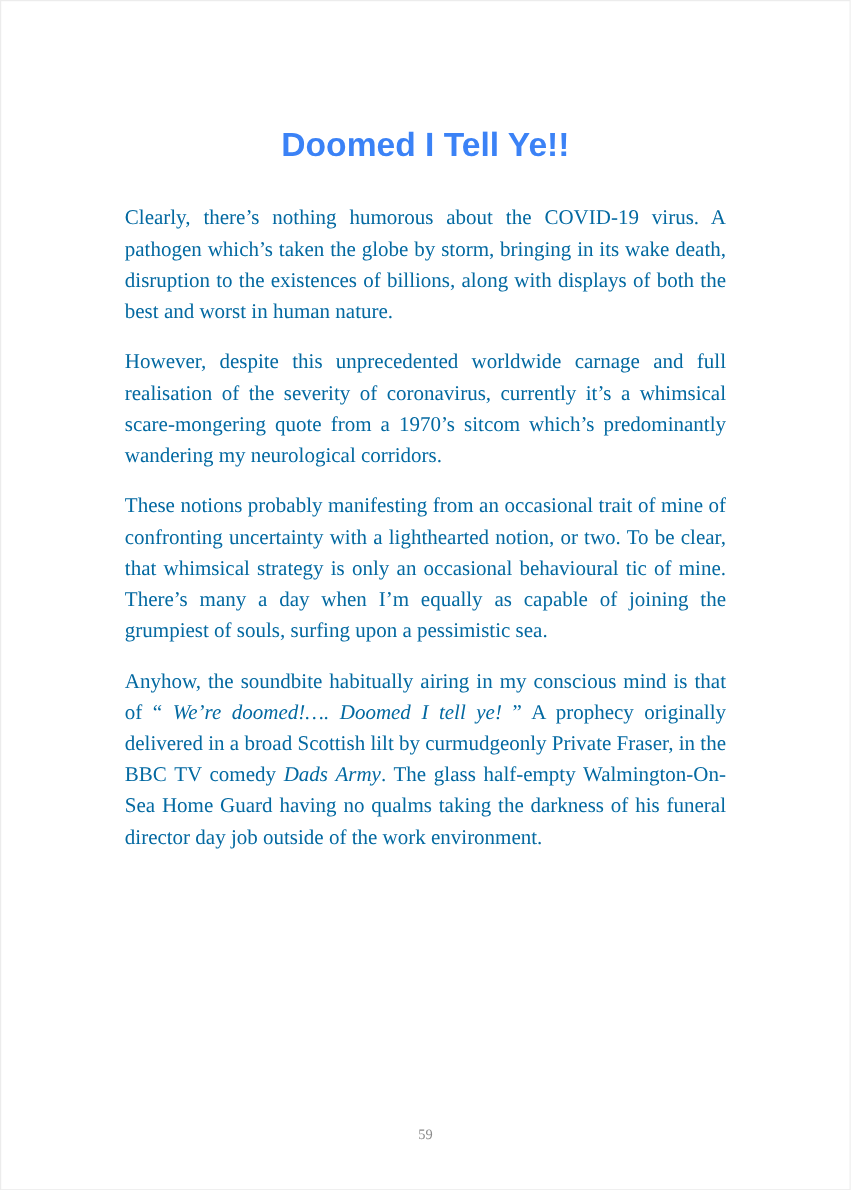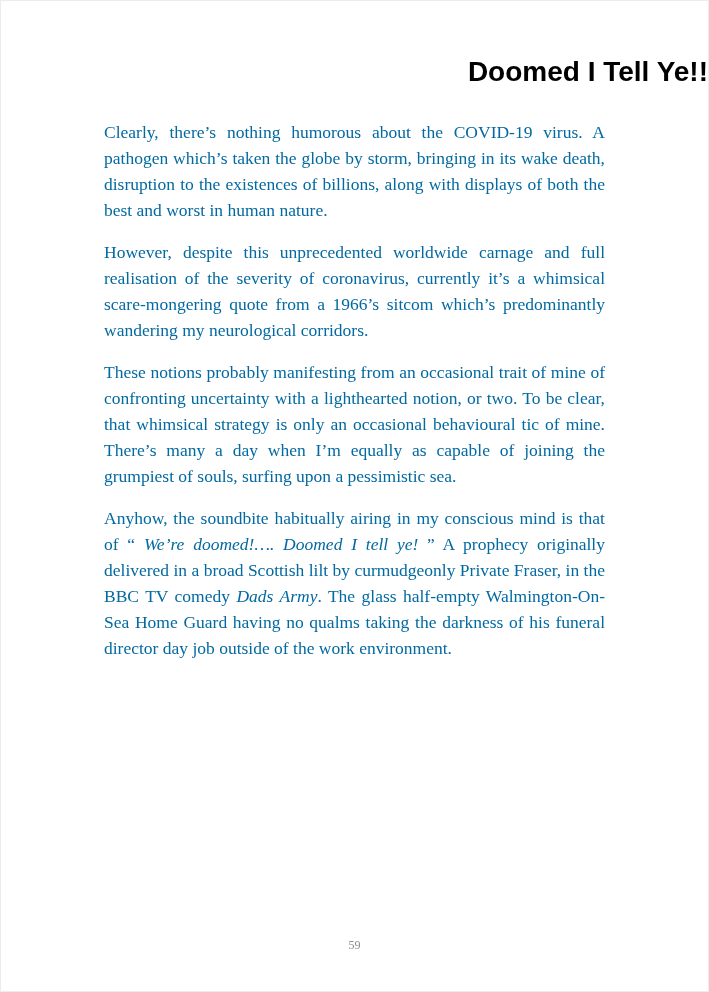--- a/index.html
+++ b/index.html
@@ -13,23 +13,23 @@
     height: 992px;
     background: #ffffff;
     border: 1px solid #ececec;
     overflow: hidden;
   }
   .title {
     font-family: "Liberation Sans", sans-serif;
     font-weight: 700;
     font-size: 28px;
     line-height: 1.1;
-    color: #000000;
-    text-align: right;
-    padding-top: 56px;
+    color: #3b82f6;
+    text-align: center;
+    padding-top: 105px;
   }
   .content {
     width: 501px;
     margin: 31px auto 0 auto;
     font-family: "Liberation Serif", serif;
     font-size: 17.5px;
     line-height: 26px;
     color: #0369a1;
     text-align: justify;
     text-justify: inter-word;
@@ -55,21 +55,21 @@
 <body>
 
 <div class="page">
 
   <h1 class="title">Doomed I Tell Ye!!</h1>
 
   <div class="content">
 
     <p>Clearly, there’s nothing humorous about the COVID-19 virus. A pathogen which’s taken the globe by storm, bringing in its wake death, disruption to the existences of billions, along with displays of both the best and worst in human nature.</p>
 
-    <p>However, despite this unprecedented worldwide carnage and full realisation of the severity of coronavirus, currently it’s a whimsical scare-mongering quote from a 1966’s sitcom which’s predominantly wandering my neurological corridors.</p>
+    <p>However, despite this unprecedented worldwide carnage and full realisation of the severity of coronavirus, currently it’s a whimsical scare-mongering quote from a 1970’s sitcom which’s predominantly wandering my neurological corridors.</p>
 
     <p>These notions probably manifesting from an occasional trait of mine of confronting uncertainty with a lighthearted notion, or two. To be clear, that whimsical strategy is only an occasional behavioural tic of mine. There’s many a day when I’m equally as capable of joining the grumpiest of souls, surfing upon a pessimistic sea.</p>
 
     <p><span>Anyhow, the soundbite habitually airing in my conscious mind is that of “ </span><em>We’re doomed!…. Doomed I tell ye!</em><span> ” A prophecy originally delivered in a broad Scottish lilt by curmudgeonly Private Fraser, in the BBC TV comedy </span><em>Dads Army</em><span>. The glass half-empty Walmington-On-Sea Home Guard having no qualms taking the darkness of his funeral director day job outside of the work environment.</span></p>
 
   </div>
 
   <div class="page-number">59</div>
 
 </div>

